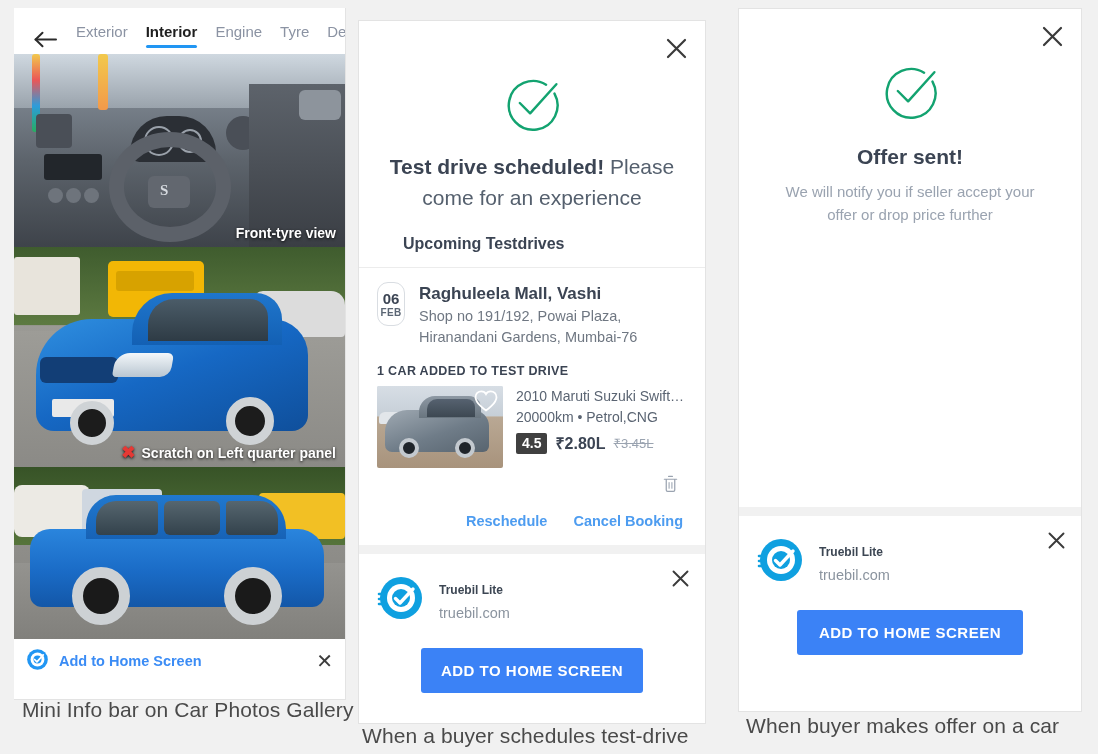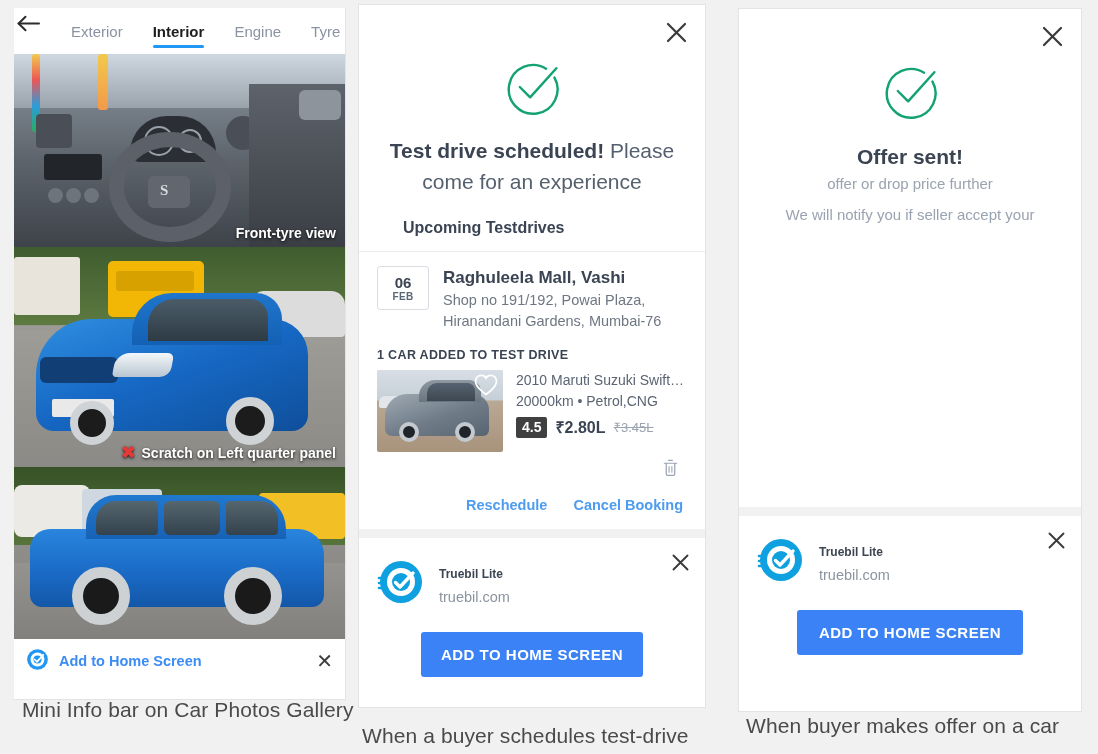--- a/index.html
+++ b/index.html
@@ -22,22 +22,22 @@
   .caption {
     position: absolute; left: 0; right: 0;
     font-size: 21px; color: #4a4a4a; letter-spacing: .1px;
     white-space: nowrap;
   }
 
   
   #panel1 { left: 0px; width: 346px; }
   #panel1 .card { top: 8px; height: 692px; left: 14px; width: 332px; border-left: none; border-top:none;}
   .tabbar {
-    height: 46px; display: flex; align-items: flex-start;
-    padding-left: 0; gap: 12px; background: #fff;
+    height: 46px; display: flex; align-items: flex-end;
+    padding-left: 17px; gap: 0px; background: #fff;
     overflow: hidden;
   }
   .back-arrow {
     width: 30px; height: 30px; flex: 0 0 auto;
     display: flex; align-items: center; justify-content: center;
     margin-right: 6px;
   }
   .back-arrow svg { display:block; }
   .tab {
     font-size: 15px; color: #8b93a3; padding: 0 9px;
@@ -174,21 +174,21 @@
     padding: 0 12px 0 12px; background: #fff; gap: 10px;
   }
   .infobar .logo { flex: 0 0 auto; }
   .infobar .label {
     color: #3b8cf5; font-size: 14.5px; font-weight: bold; flex: 1;
   }
   .infobar .close { color: #3c3c3c; font-size: 20px; line-height: 1; cursor: pointer; }
 
   
   #panel2 { left: 358px; width: 350px; }
-  #panel2 .card { top: 4px; height: 704px; left: 0; width: 348px; }
+  #panel2 .card { top: 20px; height: 704px; left: 0; width: 348px; }
   #panel3 { left: 738px; width: 360px; }
   #panel3 .card { top: 8px; height: 704px; left: 0; width: 344px; }
 
   .dlg-close {
     position: absolute; right: 14px; top: 12px;
     width: 30px; height: 30px; display: flex;
     align-items: center; justify-content: center; cursor: pointer;
   }
   .tick-wrap { display: flex; justify-content: center; padding-top: 52px; }
   .headline {
@@ -203,21 +203,21 @@
 
   .sec-title {
     font-size: 16px; font-weight: bold; color: #3b4453;
     padding: 22px 18px 14px 18px;
     margin-left: 26px;
   }
   .divider { height: 1px; background: #ececec; }
 
   .td-row { display: flex; padding: 14px 18px 2px 18px; gap: 14px; }
   .datebox {
-    width: 52px; height: 44px; border: 1px solid #d9dde2; border-radius: 3px;
+    width: 28px; height: 44px; border: 1px solid #d9dde2; border-radius: 11px;
     display: flex; flex-direction: column; align-items: center; justify-content: center;
     flex: 0 0 auto;
   }
   .datebox .d { font-size: 15px; font-weight: bold; color: #3b4453; line-height: 16px; }
   .datebox .m { font-size: 10px; font-weight: bold; color: #5b6674; letter-spacing: .4px; }
   .td-info .venue { font-size: 17px; font-weight: bold; color: #3b4453; line-height: 24px; }
   .td-info .time  { font-size: 17px; font-weight: bold; color: #3b4453; line-height: 24px; }
   .td-info .addr  { font-size: 14.5px; color: #6f7782; line-height: 21px; }
 
   .added-label {
@@ -520,22 +520,22 @@
           <svg width="60" height="60" viewBox="0 0 64 64">
             <path d="M56 22 A26 26 0 1 1 47 12.5" stroke="#13a370" stroke-width="2.6" fill="none" stroke-linecap="round"></path>
             <path d="M19 32 l11 11 l28 -31" stroke="#13a370" stroke-width="2.6" fill="none" stroke-linecap="round" stroke-linejoin="round"></path>
           </svg>
         </span>
       </div>
 
       <div class="headline" style="padding-top:16px;">
         <b>Offer sent!</b>
       </div>
+      <div class="sub">We will notify you if seller accept your</div>
       <div class="sub" style="padding-top:0;">offer or drop price further</div>
-      <div class="sub">We will notify you if seller accept your</div>
 
       <div class="banner-sep" style="margin-top:281px;"></div>
 
       <div class="banner">
         <div class="banner-close">
           <svg width="17" height="17" viewBox="0 0 17 17">
             <path d="M1.5 1.5 L15.5 15.5 M15.5 1.5 L1.5 15.5" stroke="#3a3a3a" stroke-width="1.9" stroke-linecap="round"></path>
           </svg>
         </div>
         <div class="banner-head">

